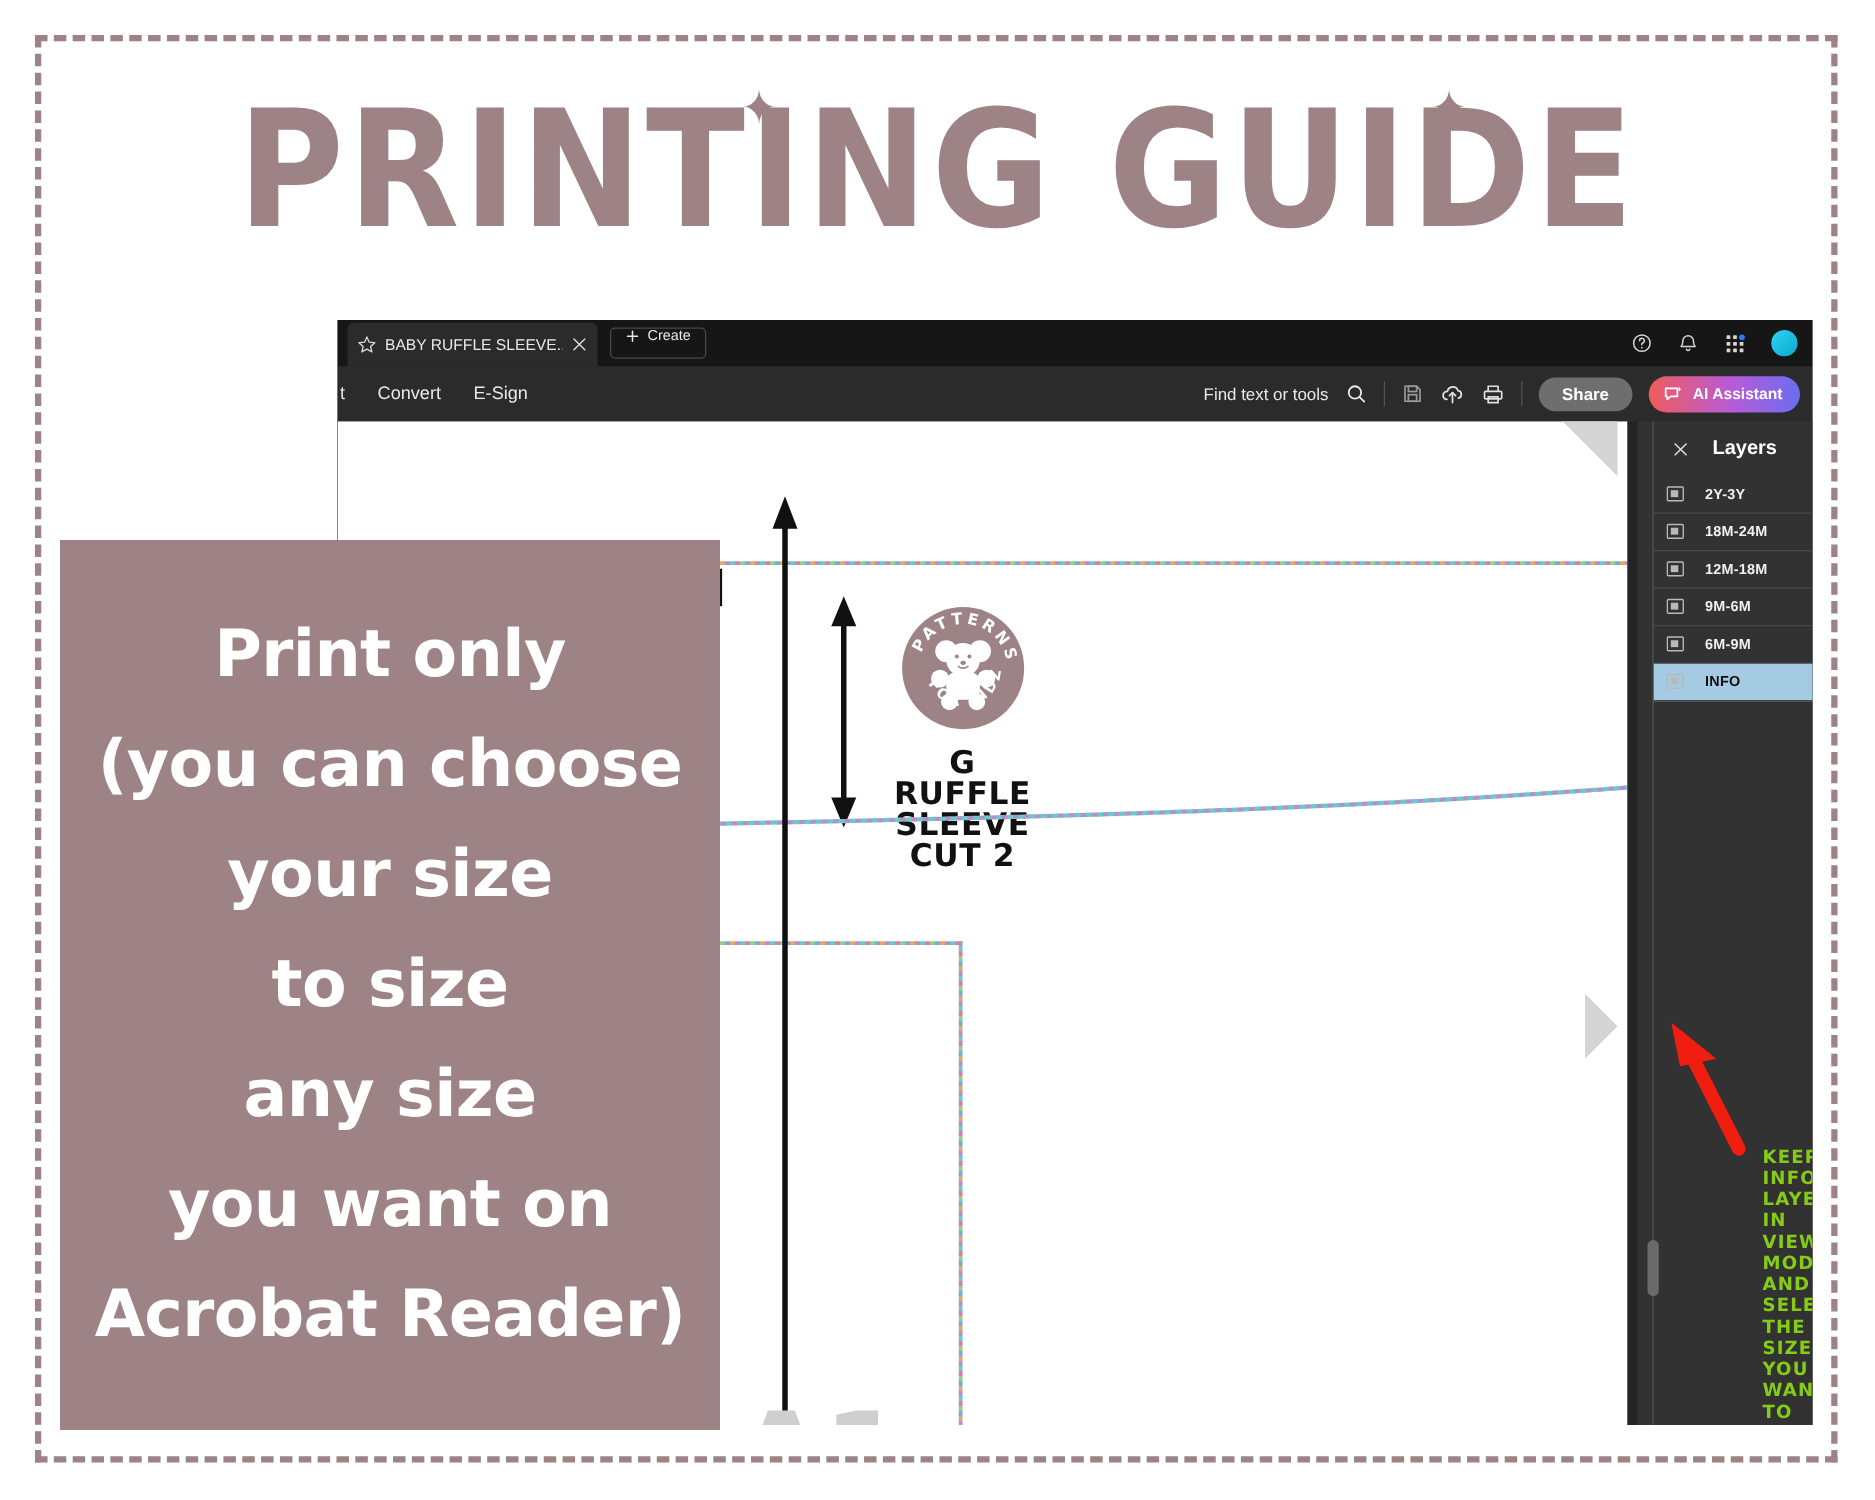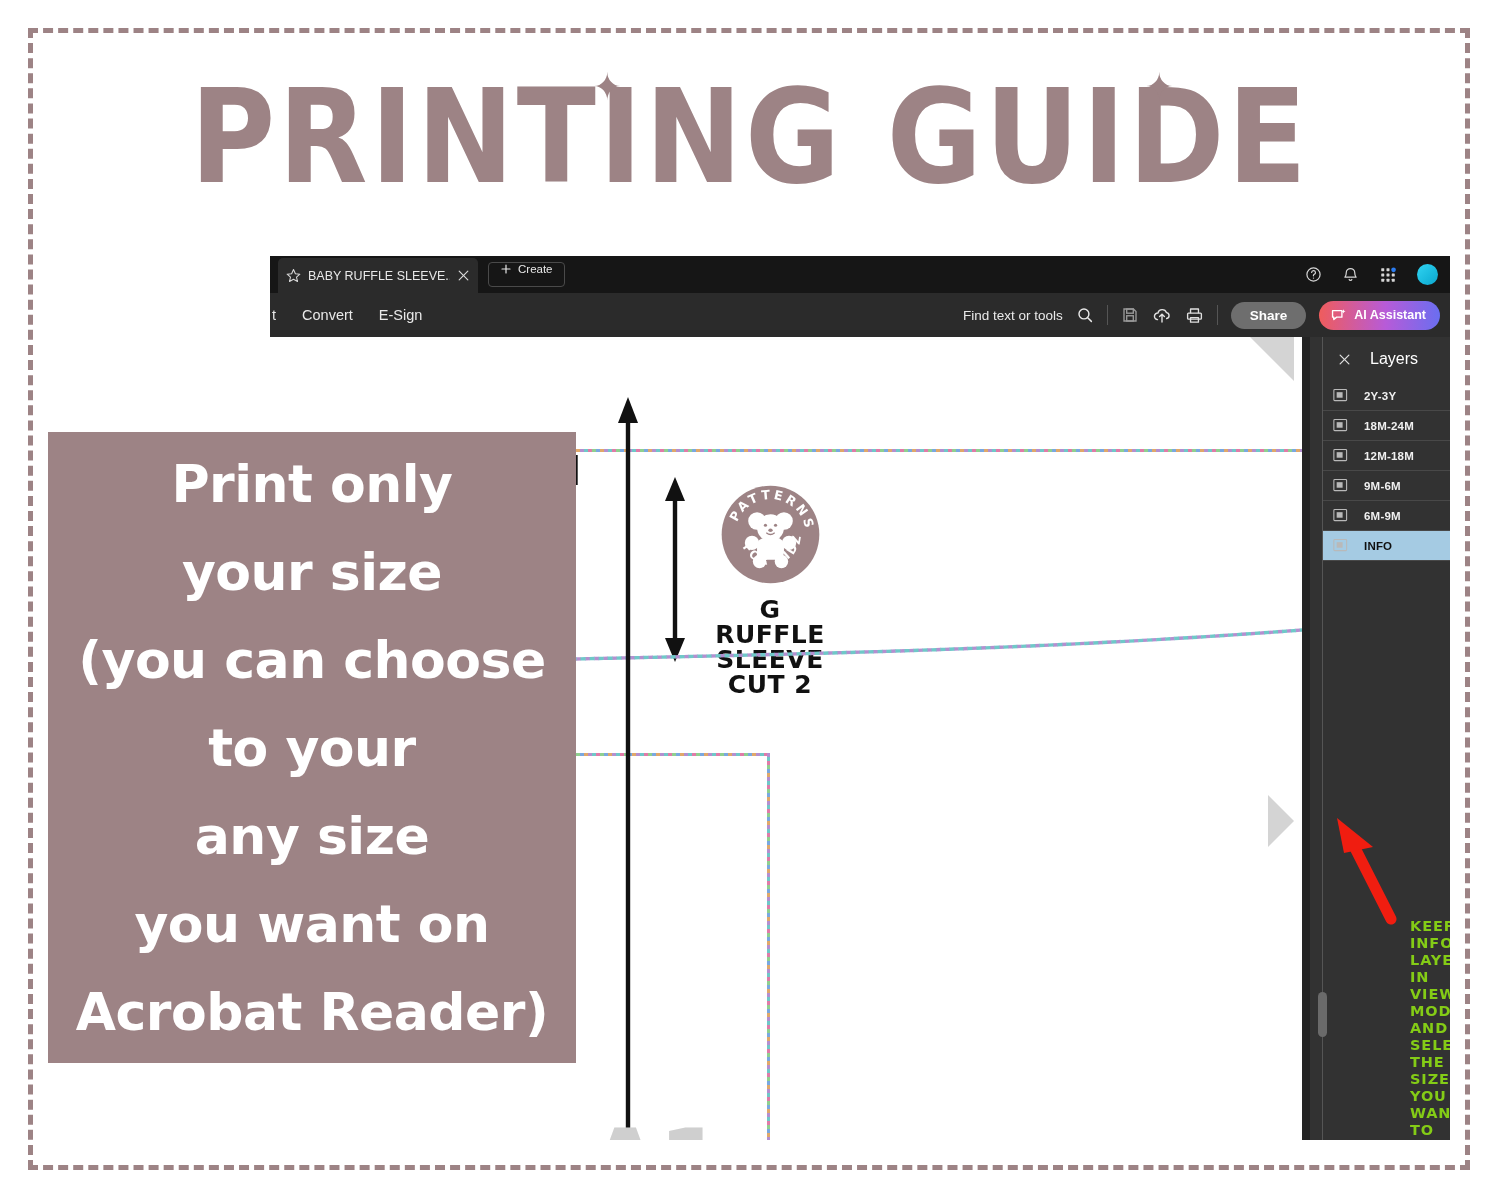--- a/index.html
+++ b/index.html
@@ -187,21 +187,21 @@
     background:#323232;
   }
   #layers-panel-body{
     position:absolute;left:1052px;top:81px;width:360px;height:803px;
     background:#323232;border-left:1px solid #555;
   }
   #layers-header{
     position:absolute;left:0;top:0;width:360px;height:44px;
     display:flex;align-items:center;padding:0 14px;box-sizing:border-box;gap:18px;
   }
-  #layers-title{color:#fff;font-size:16px;font-weight:normal;}
+  #layers-title{color:#fff;font-size:16px;font-weight:bold;}
   #layers-list{position:absolute;left:0;top:44px;width:360px;}
   .layer-row{
     position:relative;height:30px;display:flex;align-items:center;
     border-bottom:1px solid #484848;box-sizing:border-box;
   }
   .layer-row .lrow-icon{
     width:17px;height:15px;margin-left:10px;margin-right:14px;flex:none;
   }
   .layer-row .lrow-label{
     color:#f0f0f0;font-size:11.5px;font-weight:bold;letter-spacing:0.2px;
@@ -218,21 +218,21 @@
   #annotation-text{
     position:absolute;left:1140px;top:662px;
     color:#84cc16;font-family:"DejaVu Sans", sans-serif;
     font-weight:bold;font-size:14.5px;line-height:17px;
     letter-spacing:0.9px;
   }
 
   
   #overlay-box{
     position:absolute;left:48px;top:432px;
-    width:528px;height:631px;
+    width:528px;height:712px;
     background:#9d8385;
     display:flex;flex-direction:column;align-items:center;
     justify-content:center;
   }
   #overlay-box .oline{
     color:#ffffff;font-family:"DejaVu Sans", sans-serif;
     font-weight:bold;font-size:52px;line-height:88px;
     white-space:nowrap;letter-spacing:-0.5px;
   }
 </style>
@@ -528,19 +528,19 @@
   <div id="annotation-text">
     <div>KEEP INFO LAYER IN VIEW MODE</div>
     <div>AND SELECT THE SIZE</div>
     <div>YOU WANT TO PRINT!</div>
   </div>
 
 </div>
 
 <div id="overlay-box">
   <div class="oline">Print only</div>
+  <div class="oline">(you can choose</div>
   <div class="oline">your size</div>
-  <div class="oline">(you can choose</div>
-  <div class="oline">to your</div>
+  <div class="oline">to size</div>
   <div class="oline">any size</div>
   <div class="oline">you want on</div>
   <div class="oline">Acrobat Reader)</div>
 </div>
 
 </body></html>

